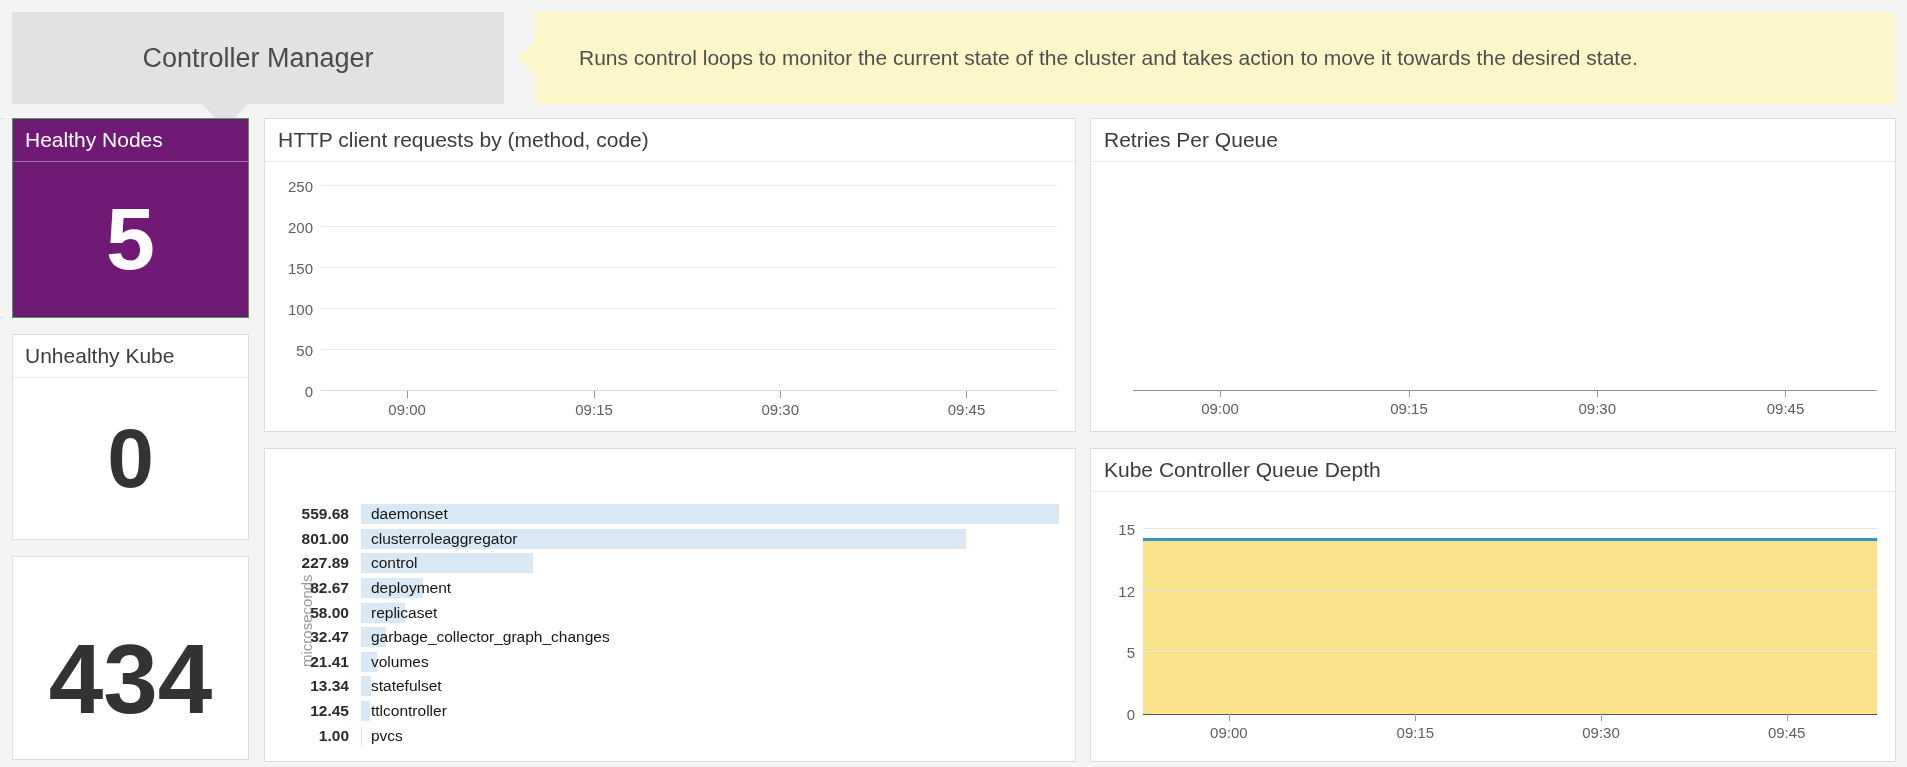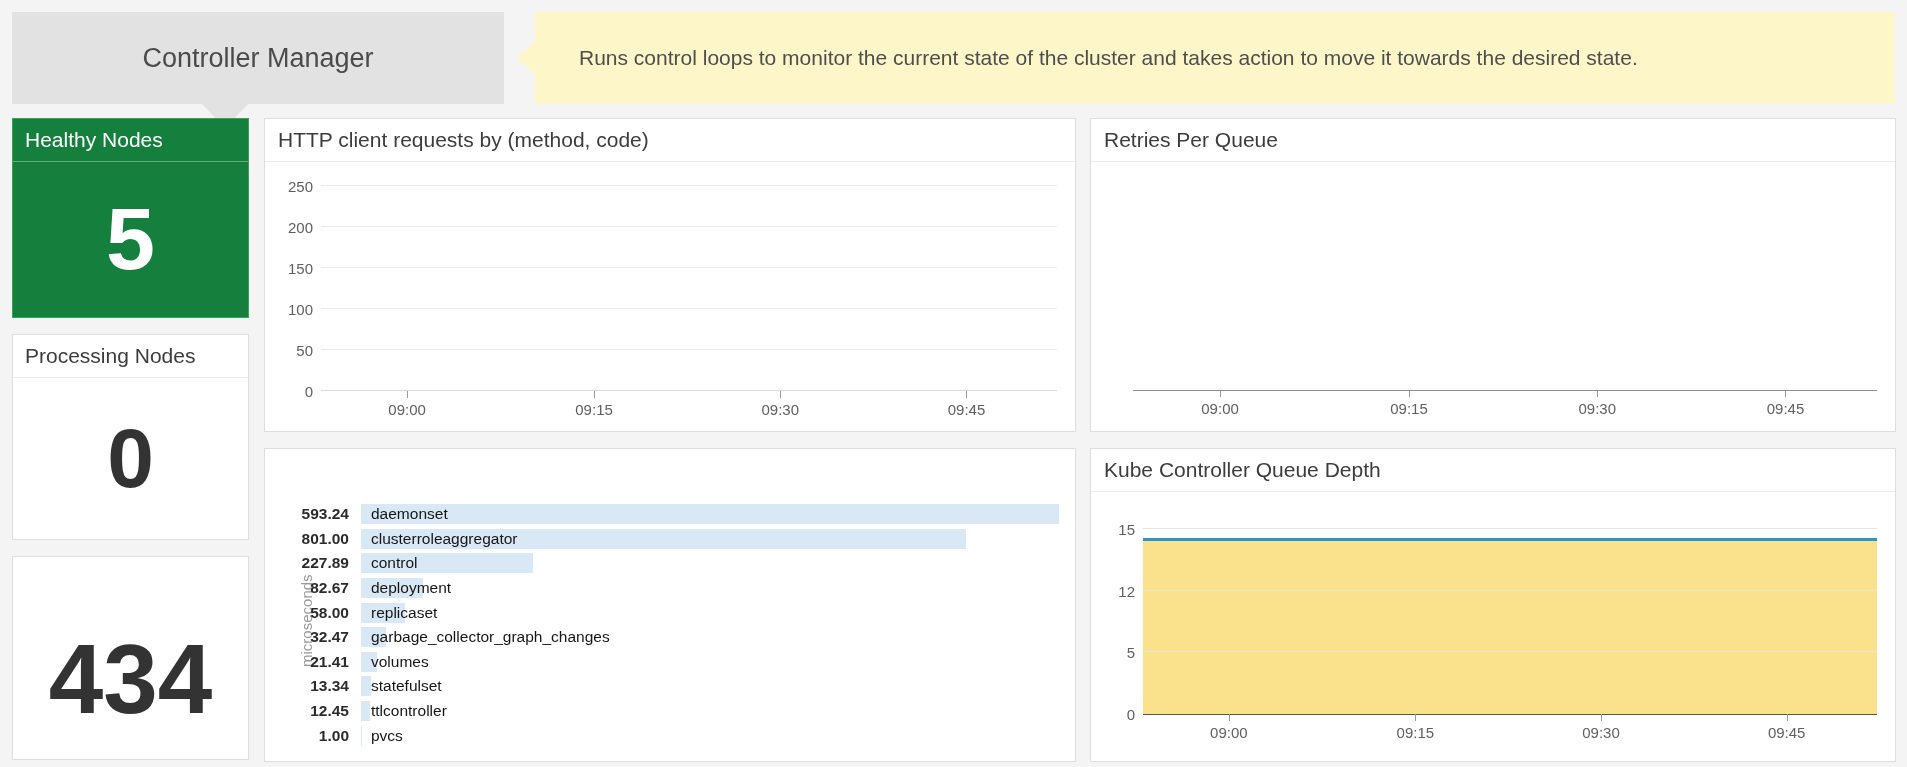--- a/index.html
+++ b/index.html
@@ -18,21 +18,21 @@
   
   .panel{position:absolute;background:#fff;border:1px solid #dedede;box-sizing:border-box;}
   .panel-title{height:42px;line-height:42px;padding-left:13px;font-size:21px;color:#3c3c3c;
     border-bottom:1px solid #ececec;white-space:nowrap;overflow:hidden;}
   #panel-http{left:264px;top:118px;width:812px;height:314px;}
   #panel-retries{left:1090px;top:118px;width:806px;height:314px;}
   #panel-latency{left:264px;top:448px;width:812px;height:314px;}
   #panel-kube{left:1090px;top:448px;width:806px;height:314px;}
 
   
-  #stat-healthy{left:12px;top:118px;width:237px;height:200px;background:#15803d;border:1px solid #35a556;}
+  #stat-healthy{left:12px;top:118px;width:237px;height:200px;background:#701a75;border:1px solid #35a556;}
   #stat-unhealthy{left:12px;top:334px;width:237px;height:206px;}
   #stat-go{left:12px;top:556px;width:237px;height:204px;}
   .stat-header{height:42px;line-height:42px;padding-left:12px;font-size:21px;color:#3c3c3c;
     border-bottom:1px solid #ececec;white-space:nowrap;}
   #stat-healthy .stat-header{color:#fff;border-bottom:1px solid rgba(255,255,255,0.35);}
   .stat-value{position:absolute;top:42px;bottom:0;left:0;right:0;display:flex;align-items:center;
     justify-content:center;font-weight:700;color:#333;}
   #stat-healthy .stat-value{color:#fff;font-size:88px;}
   #stat-unhealthy .stat-value{font-size:84px;}
   #stat-go .stat-value{font-size:98px;}
@@ -81,21 +81,21 @@
   <div id="controller-box">
     <span>Controller Manager</span>
     <div id="controller-tail"></div>
   </div>
 
   <div class="panel" id="stat-healthy">
     <div class="stat-header">Healthy Nodes</div>
     <div class="stat-value">5</div>
   </div>
   <div class="panel" id="stat-unhealthy">
-    <div class="stat-header">Processing Nodes</div>
+    <div class="stat-header">Unhealthy Kube</div>
     <div class="stat-value">0</div>
   </div>
   <div class="panel" id="stat-go">
     <div class="stat-value">434</div>
   </div>
 
   <div class="panel" id="panel-http">
     <div class="panel-title">HTTP client requests by (method, code)</div>
     <div class="plot" id="plot-http">
       <div class="baseline"></div>
@@ -366,21 +366,21 @@
         <div class="xlabel" style="left: 62.4%;">09:30</div>
         <div class="xtick" style="left: 87.7%;"></div>
         <div class="xlabel" style="left: 87.7%;">09:45</div>
       </div>
   </div>
 
   <div class="panel" id="panel-latency">
     <div id="lat-ylabel">microseconds</div>
     <div id="lat-rows">
         <div class="lat-row">
-          <div class="lat-value">593.24</div>
+          <div class="lat-value">559.68</div>
           <div class="lat-bar-area">
             <div class="lat-bar" style="width: 100%;"></div>
             <div class="lat-label">daemonset</div>
           </div>
         </div>
         <div class="lat-row">
           <div class="lat-value">801.00</div>
           <div class="lat-bar-area">
             <div class="lat-bar" style="width: 86.6574%;"></div>
             <div class="lat-label">clusterroleaggregator</div>

